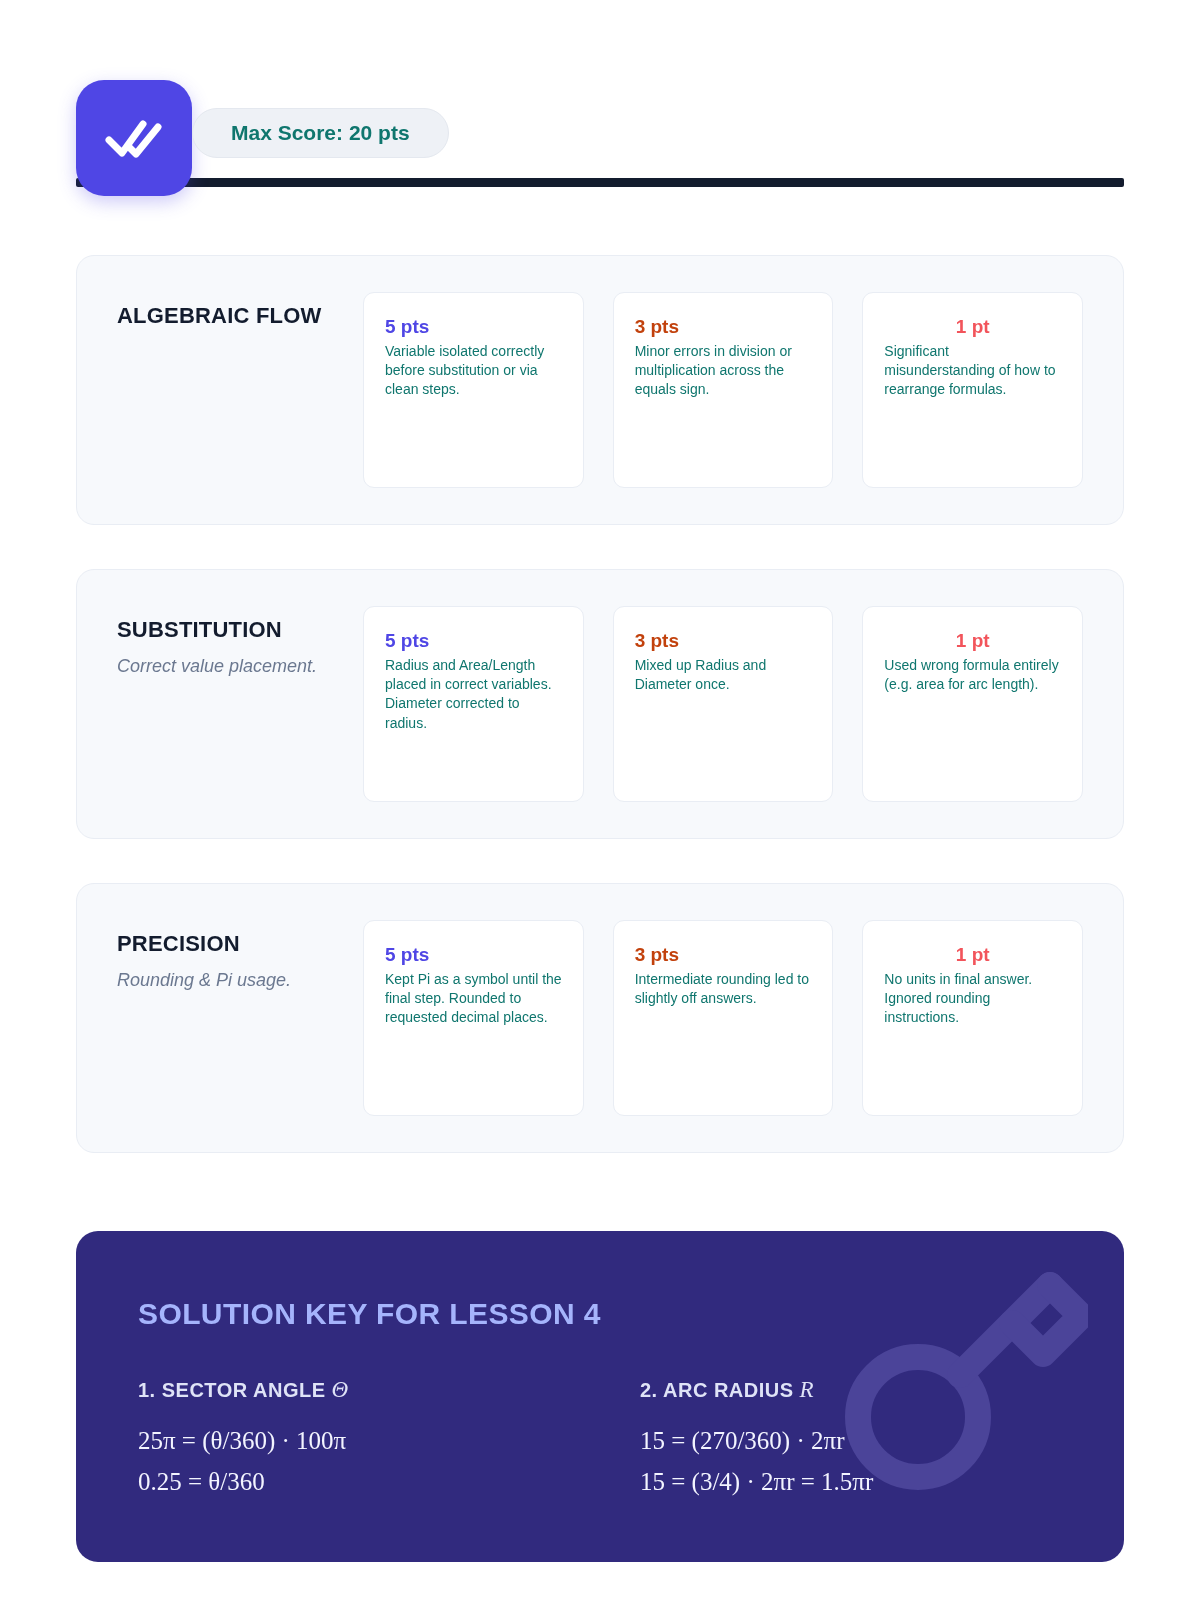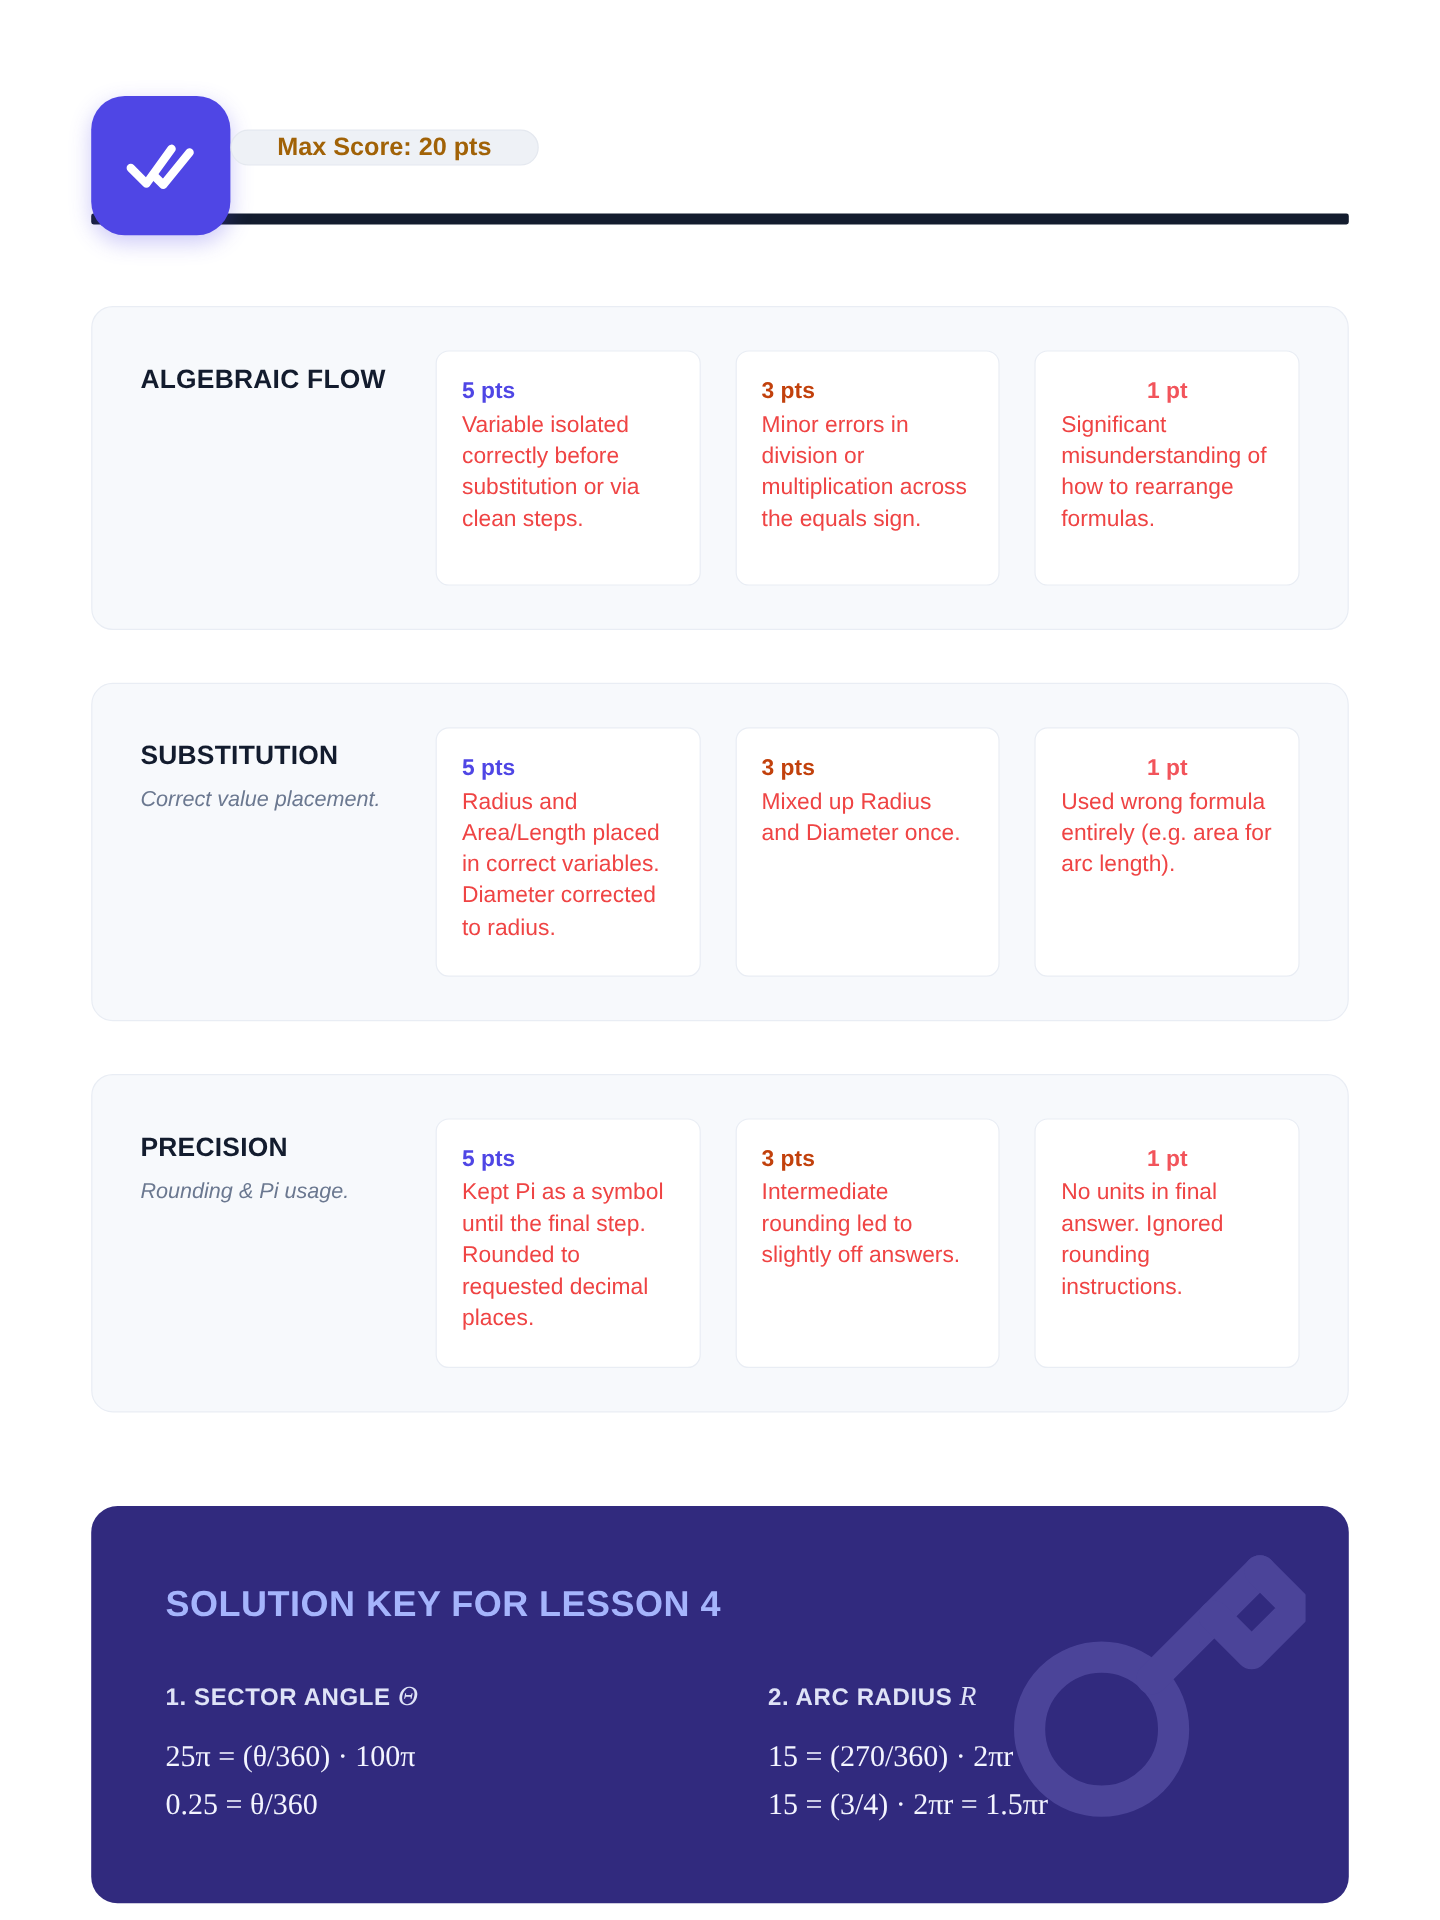--- a/index.html
+++ b/index.html
@@ -65,24 +65,24 @@
     color: #4f46e5;
     white-space: nowrap;
   }
 
   .score-badge {
     align-self: flex-start;
     margin-top: 28px;
     background: #eef1f6;
     border: 1px solid #e4e8ef;
     border-radius: 999px;
-    padding: 2px 38px;
+    padding: 12px 38px;
     font-size: 21px;
     font-weight: bold;
-    color: #a16207;
+    color: #0f766e;
     white-space: nowrap;
   }
 
   .divider {
     height: 9px;
     background: #131c2e;
     border-radius: 2px;
     margin-top: 18px;
   }
 
@@ -140,22 +140,22 @@
     font-size: 19px;
     font-weight: bold;
     line-height: 1.3;
     margin-bottom: 2px;
   }
   .pts-full    { color: #4f46e5; }
   .pts-partial { color: #c2410c; }
   .pts-min     { color: #f2545b; text-align: center; }
 
   .level-desc {
-    font-size: 19px;
-    color: #ef4444;
+    font-size: 14px;
+    color: #0f766e;
     line-height: 1.38;
   }
 
   
   .solution-key {
     position: relative;
     margin-top: 78px;
     background: #312a7e;
     border-radius: 22px;
     padding: 66px 62px 60px 62px;

